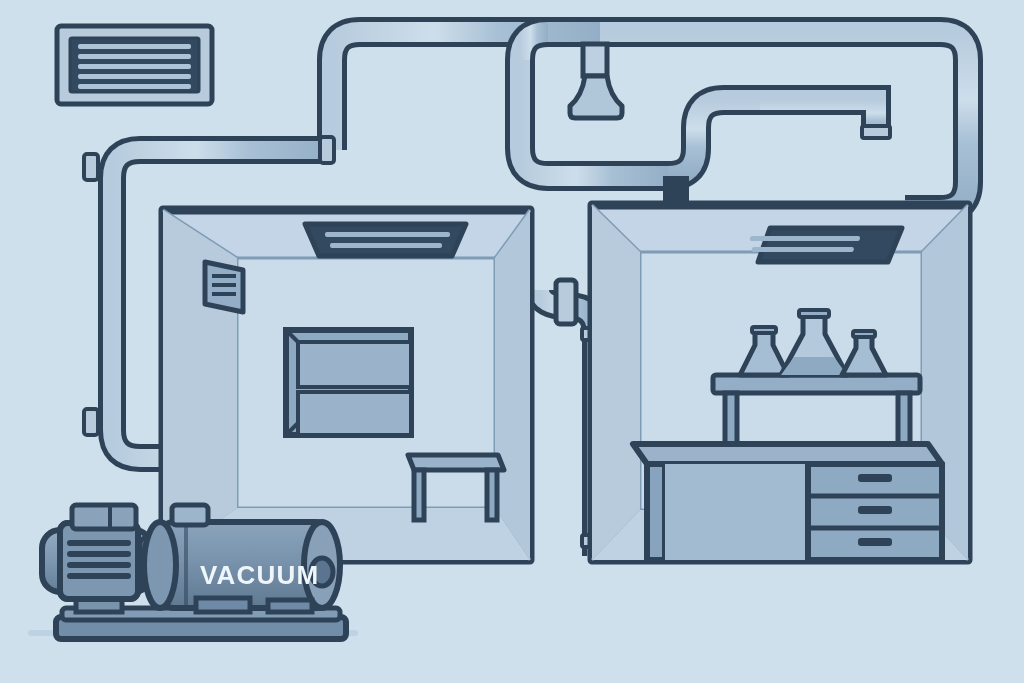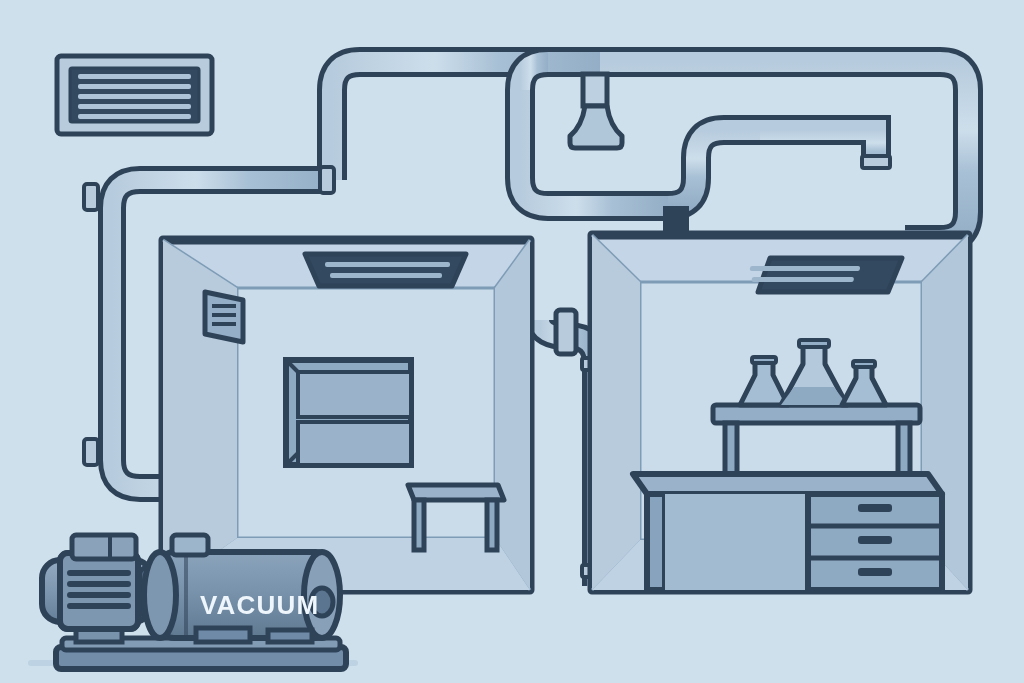--- a/index.html
+++ b/index.html
@@ -2,21 +2,21 @@
 <html><head>
 <meta charset="utf-8">
 <style>
   html,body{margin:0;padding:0;}
   body{
     width:1024px;height:683px;
     background:#cfe0ed;
     font-family:"Liberation Sans", sans-serif;
     overflow:hidden;
   }
-  #scene{position:relative;width:1024px;height:601px;margin-top:30px;}
+  #scene{position:relative;width:1024px;height:601px;}
   svg{display:block;}
   .lbl{
     font-family:"Liberation Sans", sans-serif;
     font-weight:bold;
     font-size:26px;
     letter-spacing:1.2px;
     fill:#eef5fb;
   }
 </style>
 </head>

